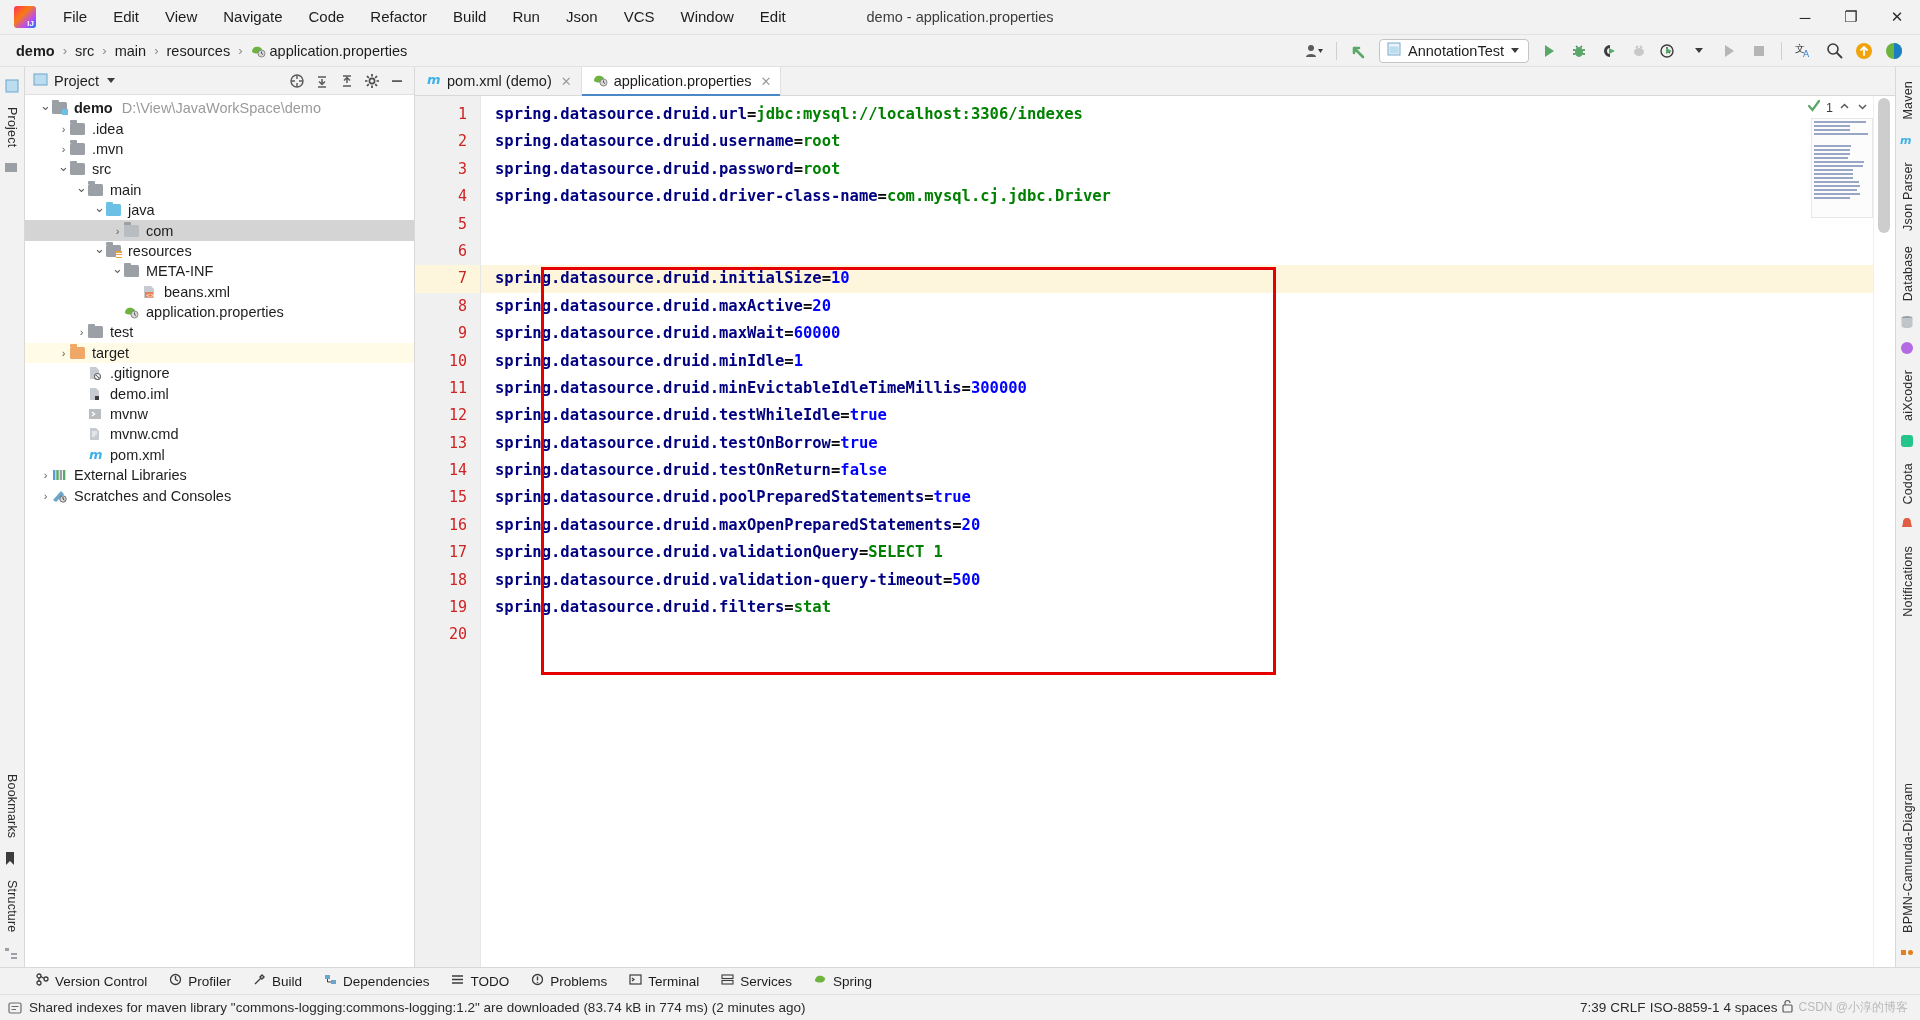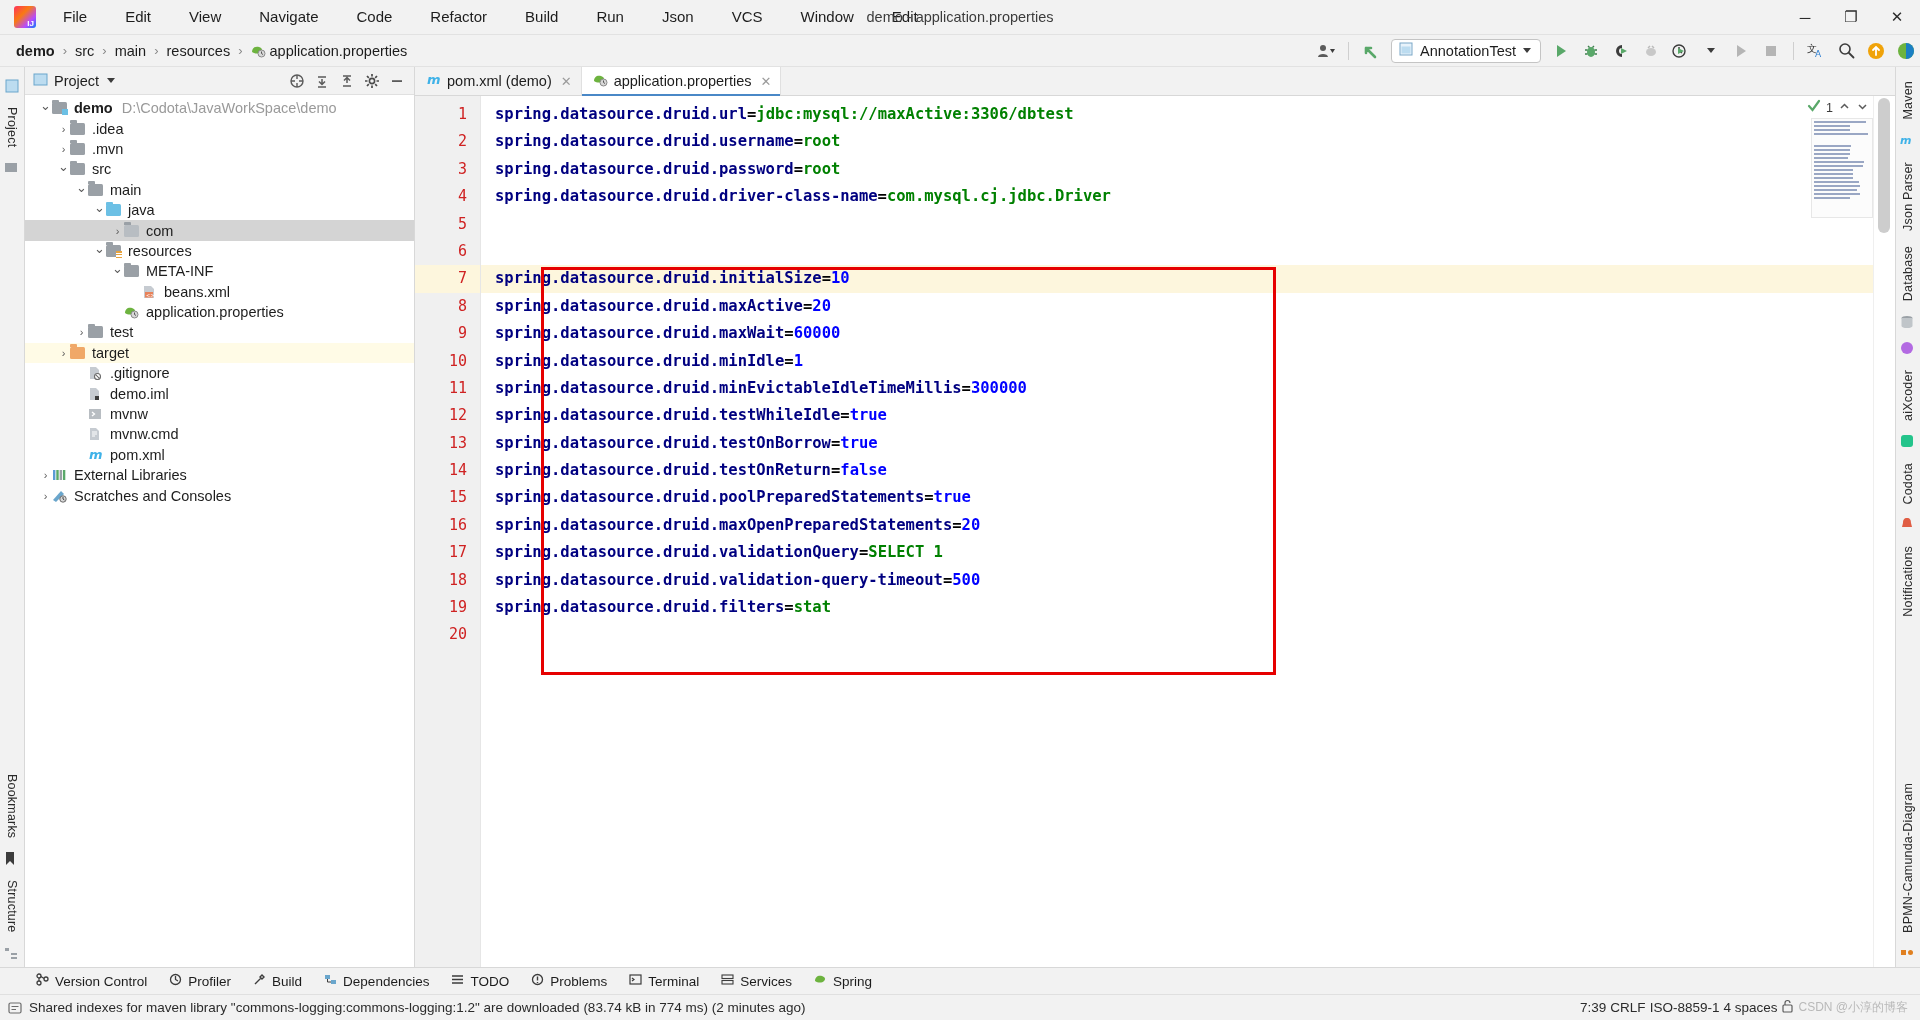--- a/index.html
+++ b/index.html
@@ -22,21 +22,21 @@
   .ij-logo {
     width: 22px; height: 22px; margin-left: 14px; margin-right: 16px;
     border-radius: 3px; position: relative; overflow: hidden;
     background: linear-gradient(135deg, #fe315d 0%, #f97a12 38%, #b74aff 72%, #087cfa 100%);
     flex: none;
   }
   .ij-logo::after{
     content:"IJ"; position:absolute; right:2px; bottom:0px; font-size:8px;
     color:#fff; font-weight:bold; font-family:"Liberation Sans", sans-serif;
   }
-  .menubar { display: flex; align-items: center; gap: 16px; }
+  .menubar { display: flex; align-items: center; gap: 4px; }
   .menu-item {
     padding: 4px 11px; font-size: 15px; color: #1d1d1d; cursor: default; line-height:18px;
   }
   .win-title {
     position: absolute; left:0; right:0; text-align:center;
     font-size: 14.5px; color: #3c3c3c; pointer-events:none;
   }
   .win-ctrl { margin-left: auto; display: flex; align-items: center; z-index:3; }
   .wbtn { width: 46px; height: 34px; display:flex; align-items:center; justify-content:center;
           font-size: 15px; color: #2b2b2b; }
@@ -45,21 +45,21 @@
   .navbar {
     height: 32px; min-height:32px; display: flex; align-items: center;
     background: #f2f2f2; padding-left: 12px; border-bottom: 1px solid #e2e2e2;
   }
   .crumbs { display: flex; align-items: center; gap: 0px; }
   .crumb { font-size: 14.5px; padding: 2px 4px; color: #1d1d1d; }
   .crumb.bold { font-weight: bold; }
   .crumb-sep { color: #888; font-size: 13px; margin: 0 4px; }
   .crumb-icon { display:inline-block; width:15px; height:14px; margin-right:4px; vertical-align:-2px;}
 
-  .tb-right { margin-left: auto; display: flex; align-items: center; gap: 2px; padding-right: 0; }
+  .tb-right { margin-left: auto; display: flex; align-items: center; gap: 2px; padding-right: 12px; }
   .tb-btn {
     width: 28px; height: 26px; display: flex; align-items: center; justify-content: center;
     border-radius: 3px;
   }
   .tb-sep { width: 1px; height: 18px; background: #cfcfcf; margin: 0 6px; }
   .runconfig {
     display: flex; align-items: center; gap: 7px; height: 24px;
     border: 1px solid #c4c4c4; border-radius: 4px; background: #fff;
     padding: 0 9px 0 7px; margin: 0 4px;
   }
@@ -420,21 +420,21 @@
         </div>
       </div>
       <div class="tree" id="tree">
           <div class="trow">
             <span style="width:14px;flex:none;"></span>
             <span class="arrow" style="font-size:13px;margin-top:-5px;">⌄</span>
             <span class="ticon">
               <span class="folder badge"></span>
             </span>
             <span class="tlabel bold">demo</span>
-            <span class="tpath">D:\Codota\JavaWorkSpace\demo</span>
+            <span class="tpath">D:\View\JavaWorkSpace\demo</span>
           </div>
           <div class="trow">
             <span style="width:32px;flex:none;"></span>
             <span class="arrow" style="">›</span>
             <span class="ticon">
               <span class="folder"></span>
             </span>
             <span class="tlabel">.idea</span>
           </div>
           <div class="trow">
@@ -658,21 +658,21 @@
             <div class="gline">14</div>
             <div class="gline">15</div>
             <div class="gline">16</div>
             <div class="gline">17</div>
             <div class="gline">18</div>
             <div class="gline">19</div>
             <div class="gline">20</div>
           </div>
         <div class="codewrap">
           <div id="code">
-              <div class="cline"><span class="k">spring.datasource.druid.url</span><span class="eq">=</span><span class="vs">jdbc:mysql://maxActive:3306/dbtest</span></div>
+              <div class="cline"><span class="k">spring.datasource.druid.url</span><span class="eq">=</span><span class="vs">jdbc:mysql://localhost:3306/indexes</span></div>
               <div class="cline"><span class="k">spring.datasource.druid.username</span><span class="eq">=</span><span class="vs">root</span></div>
               <div class="cline"><span class="k">spring.datasource.druid.password</span><span class="eq">=</span><span class="vs">root</span></div>
               <div class="cline"><span class="k">spring.datasource.druid.driver-class-name</span><span class="eq">=</span><span class="vs">com.mysql.cj.jdbc.Driver</span></div>
               <div class="cline">&nbsp;</div>
               <div class="cline">&nbsp;</div>
               <div class="cline cur"><span class="k">spring.datasource.druid.initialSize</span><span class="eq">=</span><span class="vn">10</span></div>
               <div class="cline"><span class="k">spring.datasource.druid.maxActive</span><span class="eq">=</span><span class="vn">20</span></div>
               <div class="cline"><span class="k">spring.datasource.druid.maxWait</span><span class="eq">=</span><span class="vn">60000</span></div>
               <div class="cline"><span class="k">spring.datasource.druid.minIdle</span><span class="eq">=</span><span class="vn">1</span></div>
               <div class="cline"><span class="k">spring.datasource.druid.minEvictableIdleTimeMillis</span><span class="eq">=</span><span class="vn">300000</span></div>

